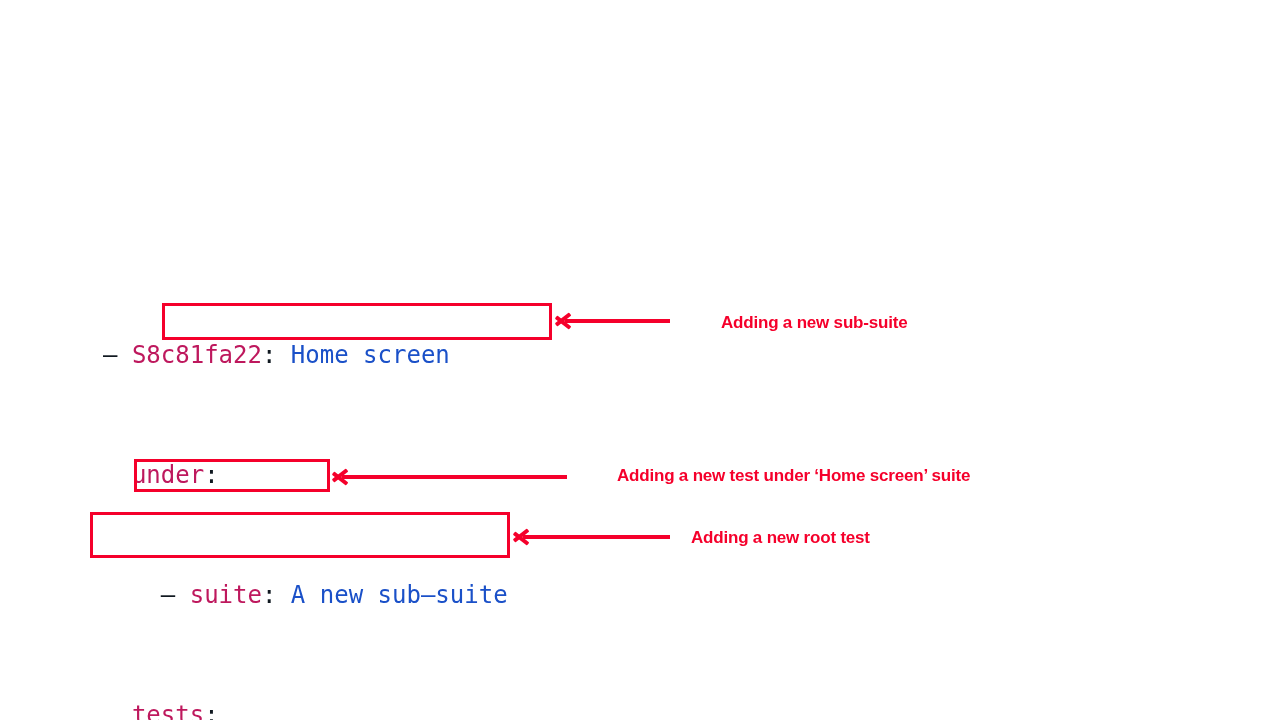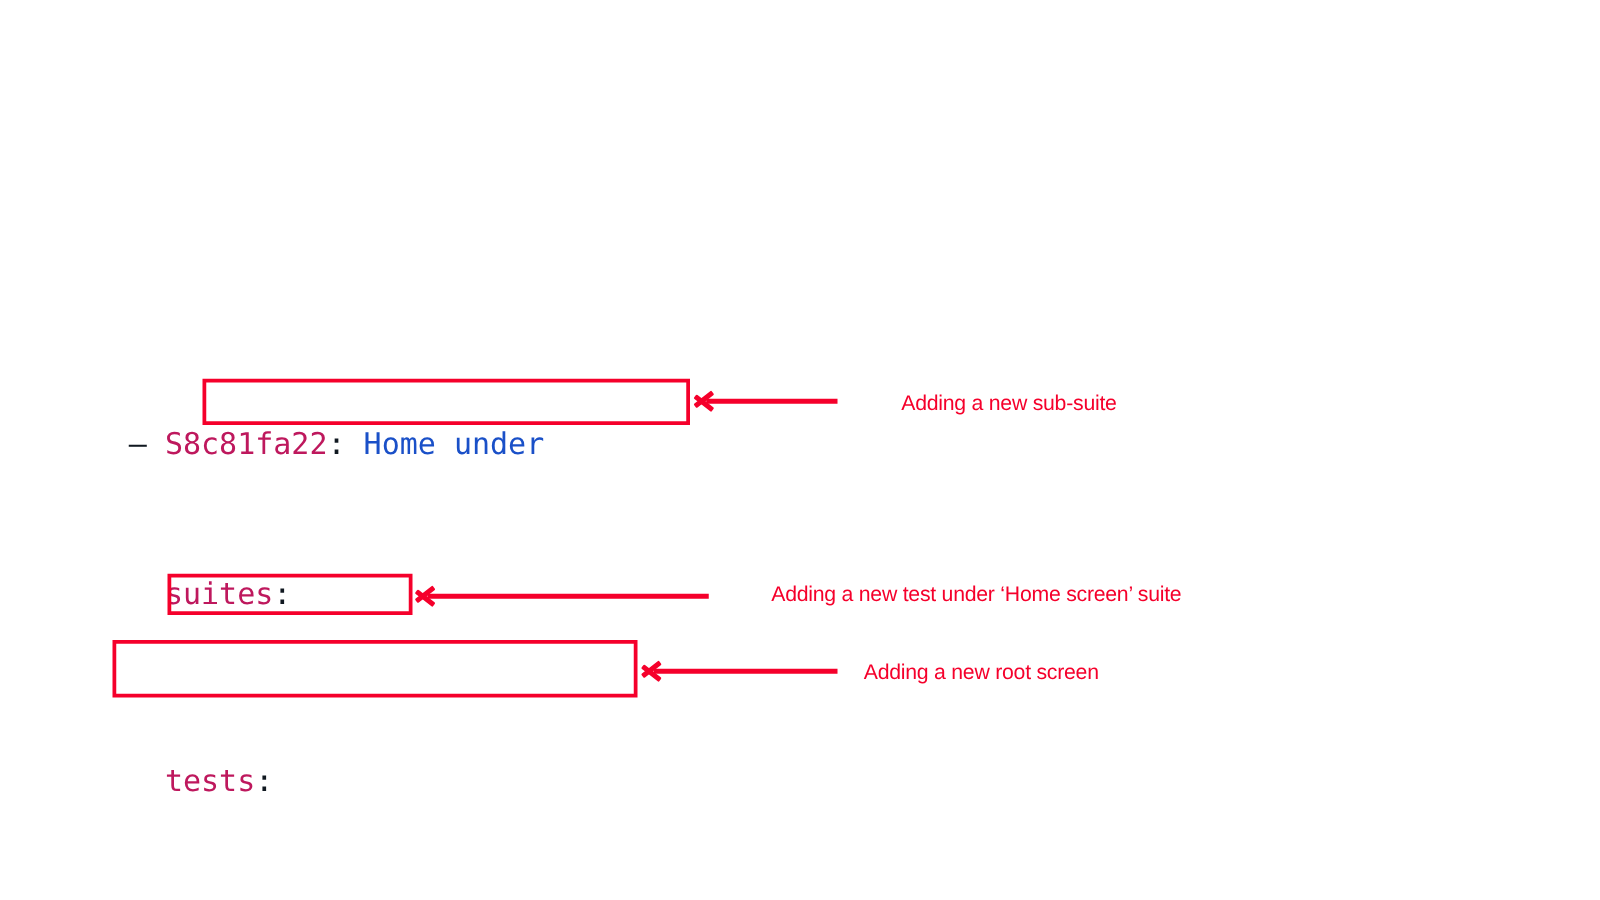--- a/index.html
+++ b/index.html
@@ -85,38 +85,39 @@
 
   #arrow-subsuite  { left: 556px; top: 310px; width: 114px; }
   #arrow-newtest   { left: 333px; top: 466px; width: 234px; }
   #arrow-rootsuite { left: 514px; top: 526px; width: 156px; }
 
   
   .annot {
     position: absolute;
     color: #f5002b;
     font-family: "Liberation Sans", sans-serif;
-    font-weight: normal;
+    font-weight: bold;
     font-size: 17px;
     letter-spacing: -0.2px;
     white-space: nowrap;
   }
   #annot-subsuite  { left: 721px; top: 313px; }
   #annot-newtest   { left: 617px; top: 466px; }
   #annot-rootsuite { left: 691px; top: 528px; }
 </style>
 </head>
 <body>
 
 <div id="tree">
 
-  <div class="line"><span class="dash">–</span><span class="indent"> </span><span class="key">S8c81fa22</span><span class="colon">:</span><span class="indent"> </span><span class="val">Home under</span></div>
+  <div class="line"><span class="dash">–</span><span class="indent"> </span><span class="key">S8c81fa22</span><span class="colon">:</span><span class="indent"> </span><span class="val">Home screen</span></div>
 
-  <div class="line"><span class="indent">  </span><span class="key">suites</span><span class="colon">:</span></div>
+  <div class="line"><span class="indent">  </span><span class="key">under</span><span class="colon">:</span></div>
 
+  <div class="line"><span class="indent">    </span><span class="dash">–</span><span class="indent"> </span><span class="key">suite</span><span class="colon">:</span><span class="indent"> </span><span class="val">A new sub–suite</span></div>
 
   <div class="line"><span class="indent">  </span><span class="key">tests</span><span class="colon">:</span></div>
 
   
 
   
 
   
 
   
@@ -139,13 +140,13 @@
   <div class="shaft"></div>
   <div class="head"></div>
 </div>
 <div class="arrow" id="arrow-rootsuite">
   <div class="shaft"></div>
   <div class="head"></div>
 </div>
 
 <div class="annot" id="annot-subsuite">Adding a new sub-suite</div>
 <div class="annot" id="annot-newtest">Adding a new test under ‘Home screen’ suite</div>
-<div class="annot" id="annot-rootsuite">Adding a new root screen</div>
+<div class="annot" id="annot-rootsuite">Adding a new root test</div>
 
 </body></html>

